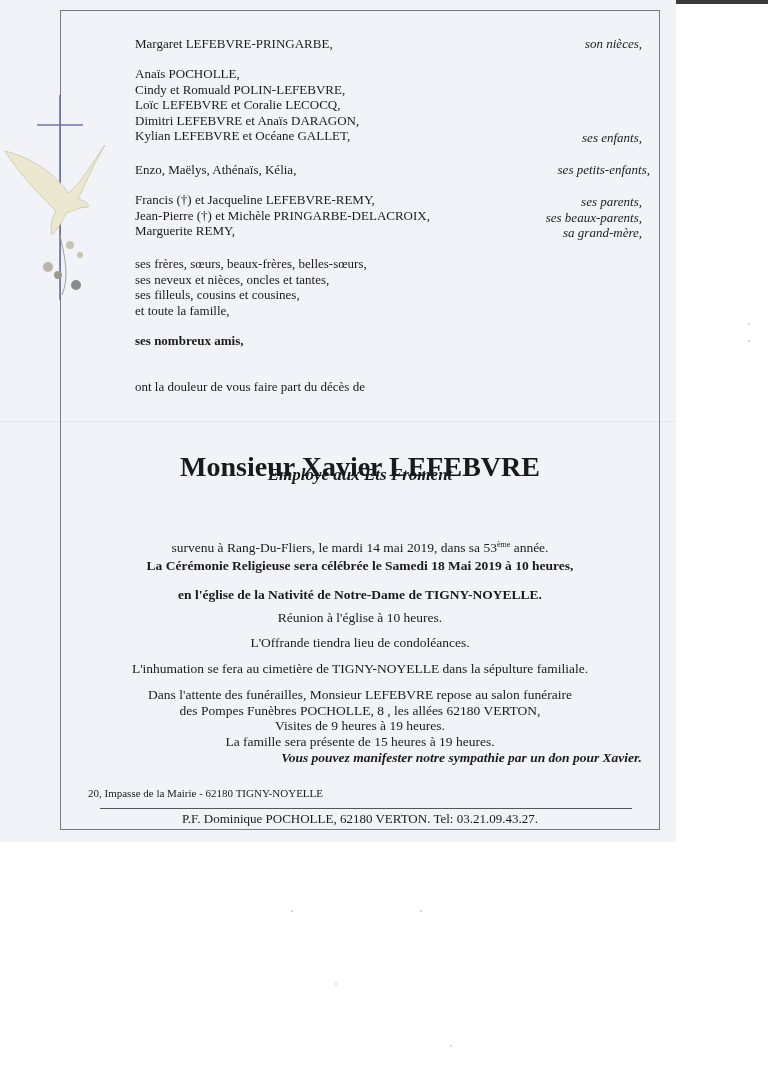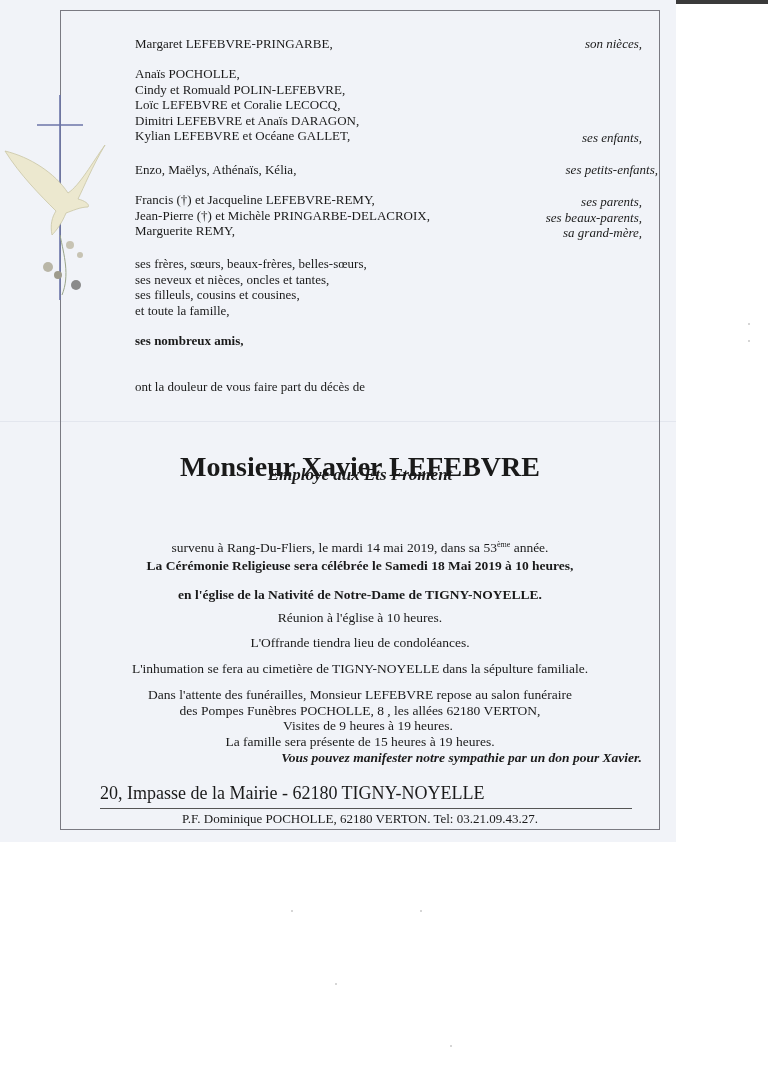--- a/index.html
+++ b/index.html
@@ -58,21 +58,21 @@
 <div class="line it right" style="right:126px; top:36px;">son nièces,</div>
 
 <div class="line" style="left:135px; top:66px;">Anaïs POCHOLLE,</div>
 <div class="line" style="left:135px; top:81.5px;">Cindy et Romuald POLIN-LEFEBVRE,</div>
 <div class="line" style="left:135px; top:97px;">Loïc LEFEBVRE et Coralie LECOCQ,</div>
 <div class="line" style="left:135px; top:112.5px;">Dimitri LEFEBVRE et Anaïs DARAGON,</div>
 <div class="line" style="left:135px; top:128px;">Kylian LEFEBVRE et Océane GALLET,</div>
 <div class="line it right" style="right:126px; top:130px;">ses enfants,</div>
 
 <div class="line" style="left:135px; top:162px;">Enzo, Maëlys, Athénaïs, Kélia,</div>
-<div class="line it right" style="right:110px; top:162px;">ses petits-enfants,</div>
+<div class="line it right" style="right:118px; top:162px;">ses petits-enfants,</div>
 
 <div class="line" style="left:135px; top:192px;">Francis (†) et Jacqueline LEFEBVRE-REMY,</div>
 <div class="line it right" style="right:126px; top:194px;">ses parents,</div>
 <div class="line" style="left:135px; top:207.5px;">Jean-Pierre (†) et Michèle PRINGARBE-DELACROIX,</div>
 <div class="line it right" style="right:126px; top:209.5px;">ses beaux-parents,</div>
 <div class="line" style="left:135px; top:223px;">Marguerite REMY,</div>
 <div class="line it right" style="right:126px; top:225px;">sa grand-mère,</div>
 
 <div class="line" style="left:135px; top:256px;">ses frères, sœurs, beaux-frères, belles-sœurs,</div>
 <div class="line" style="left:135px; top:271.5px;">ses neveux et nièces, oncles et tantes,</div>
@@ -89,25 +89,25 @@
 <div class="center" style="top:540px;"><span>survenu à Rang-Du-Fliers, le mardi 14 mai 2019, dans sa 53</span><sup>ème</sup><span> année.</span></div>
 
 <div class="center bold" style="top:558px;">La Cérémonie Religieuse sera célébrée le Samedi 18 Mai 2019 à 10 heures,</div>
 <div class="center bold" style="top:587px;">en l'église de la Nativité de Notre-Dame de TIGNY-NOYELLE.</div>
 
 <div class="center" style="top:610px;">Réunion à l'église à 10 heures.</div>
 <div class="center" style="top:635px;">L'Offrande tiendra lieu de condoléances.</div>
 <div class="center" style="top:661px;">L'inhumation se fera au cimetière de TIGNY-NOYELLE dans la sépulture familiale.</div>
 <div class="center" style="top:687px;">Dans l'attente des funérailles, Monsieur LEFEBVRE repose au salon funéraire</div>
 <div class="center" style="top:703px;">des Pompes Funèbres POCHOLLE, 8 , les allées 62180 VERTON,</div>
-<div class="center" style="top:718px;margin-left:8px;">Visites de 9 heures à 19 heures.</div>
+<div class="center" style="top:718px;">Visites de 9 heures à 19 heures.</div>
 <div class="center" style="top:734px;">La famille sera présente de 15 heures à 19 heures.</div>
 <div class="line bold it" style="right:126px; top:750px; font-size:13.5px;">Vous pouvez manifester notre sympathie par un don pour Xavier.</div>
 
-<div class="line" style="left:100px; top:786px; font-size:18px;">20, Impasse de la Mairie -  62180 TIGNY-NOYELLE</div>
+<div class="line" style="left:88px; top:786px; font-size:11px;">20, Impasse de la Mairie -  62180 TIGNY-NOYELLE</div>
 <div class="rule"></div>
 <div class="center" style="top:811px; font-size:13px;text-align:center;">P.F.  Dominique POCHOLLE,  62180 VERTON. Tel: 03.21.09.43.27.</div>
 
 <div class="speck" style="left:748px; top:323px;"></div>
 <div class="speck" style="left:748px; top:340px;"></div>
 <div class="speck" style="left:291px; top:910px;"></div>
 <div class="speck" style="left:420px; top:910px;"></div>
 <div class="speck" style="left:335px; top:983px;"></div>
 <div class="speck" style="left:450px; top:1045px;"></div>
 

